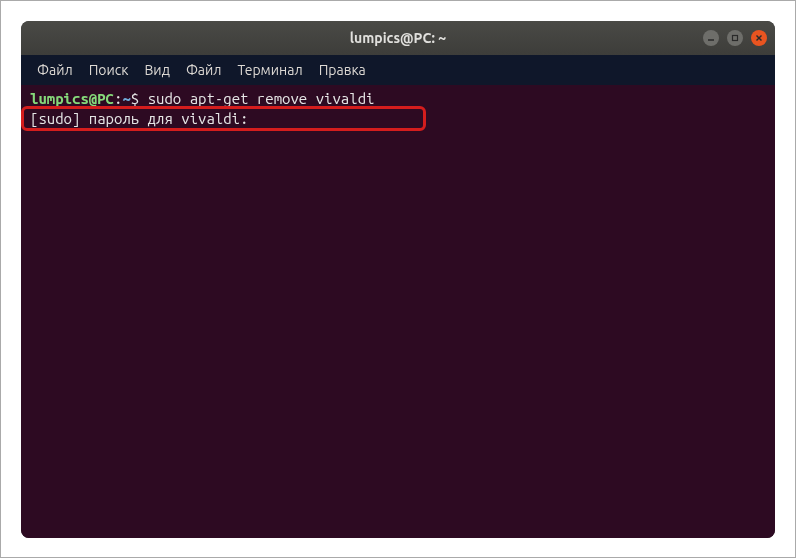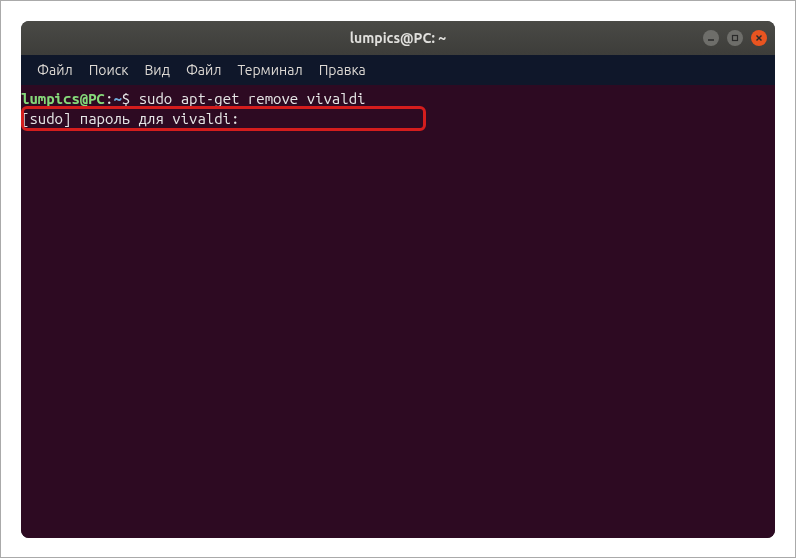--- a/index.html
+++ b/index.html
@@ -78,21 +78,21 @@
     }
     .menu-item {
       padding: 4px 8px;
       cursor: pointer;
     }
     .terminal {
       background: #2d0b22;
       background: #2d0a22;
       width: 100%;
       height: calc(100% - 64px);
-      padding: 4px 0;
+      padding: 4px 9px;
       font-size: 15px;
       line-height: 1.35;
       color: #e6e6e6;
       position: relative;
     }
     .line1 {
       white-space: pre;
     }
     .prompt-user { color: #86d97a; font-weight: bold; }
     .prompt-sep { color: #e6e6e6; }

